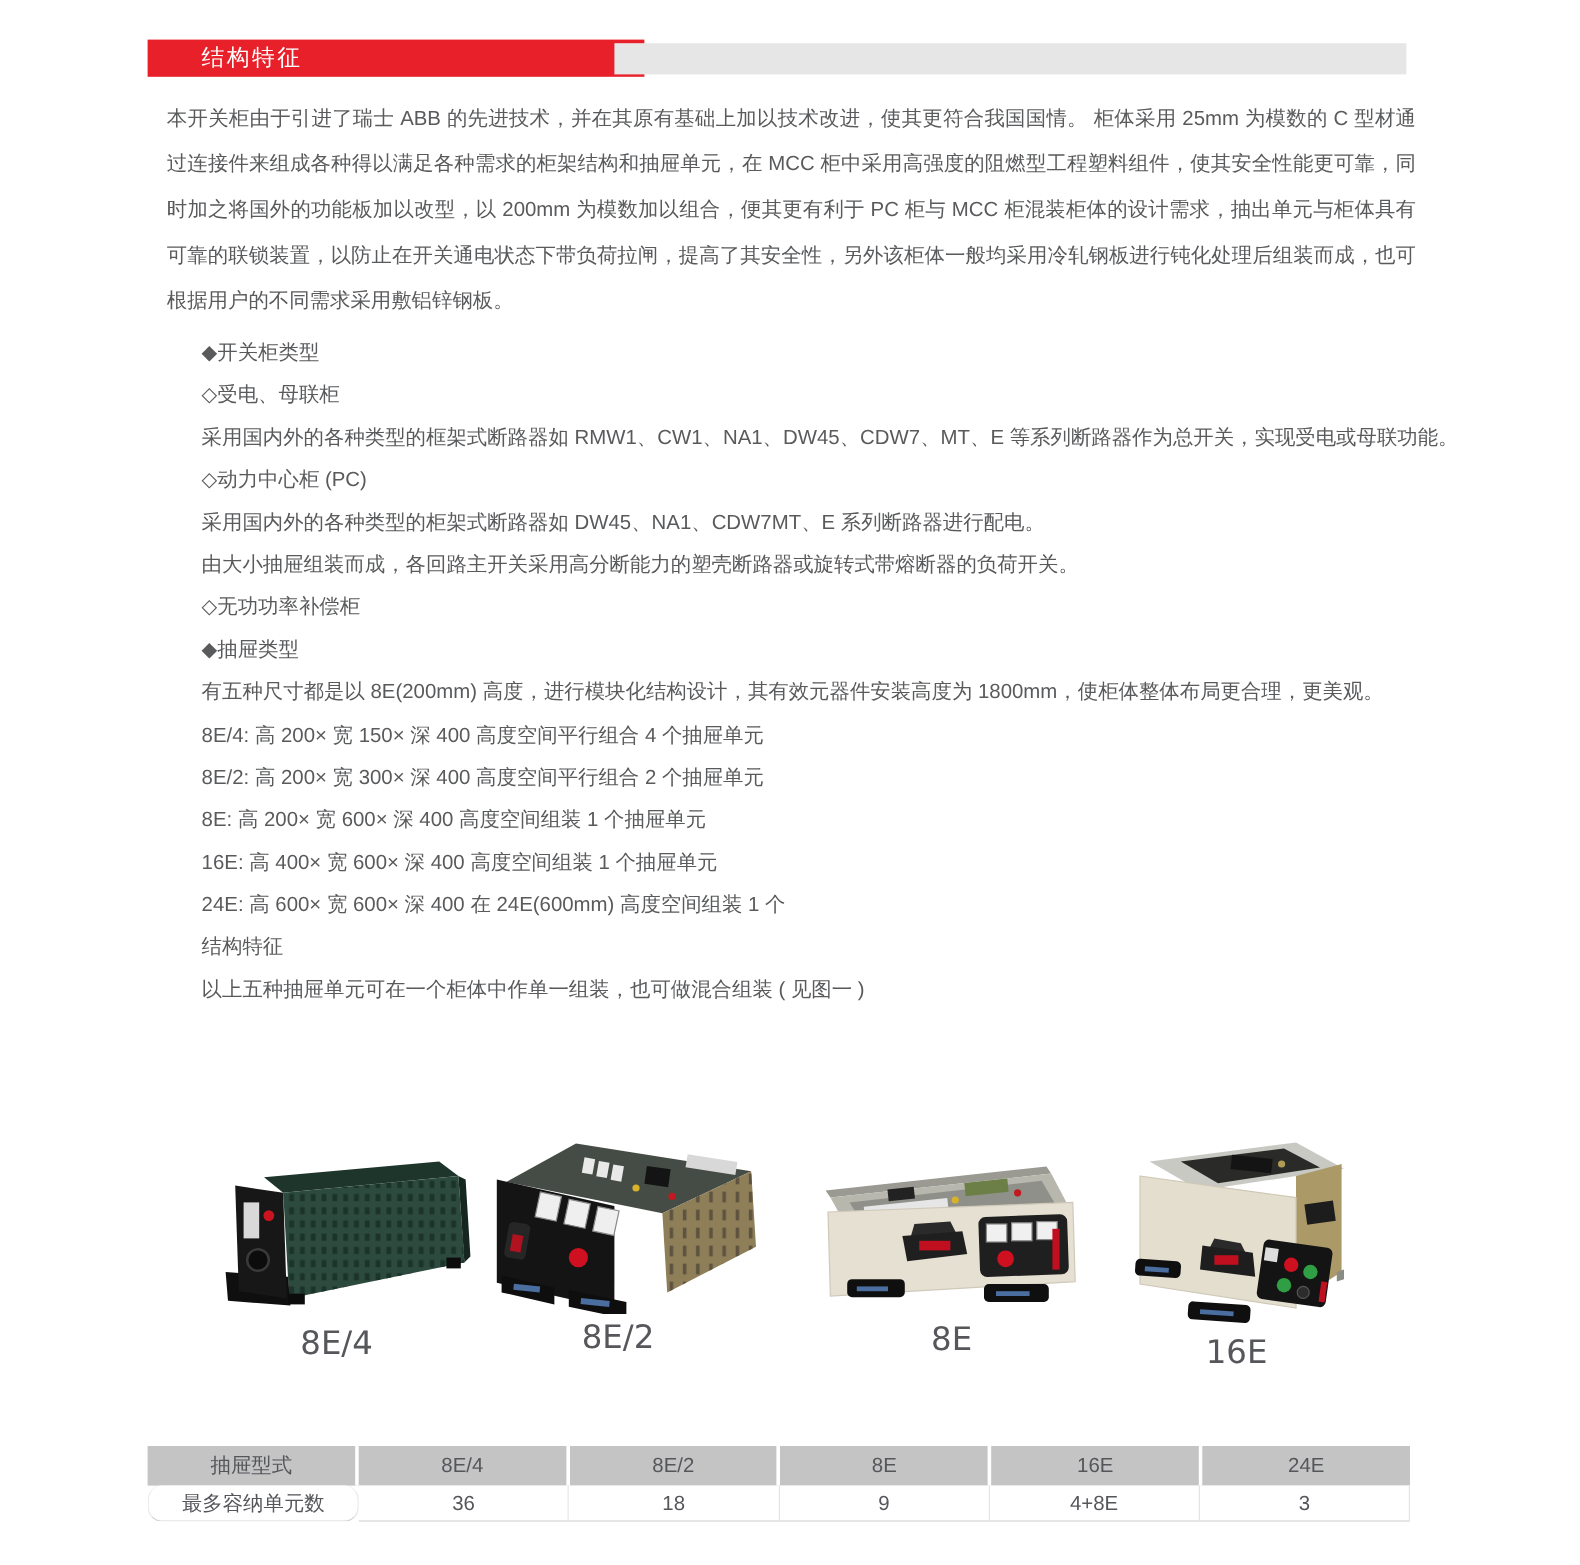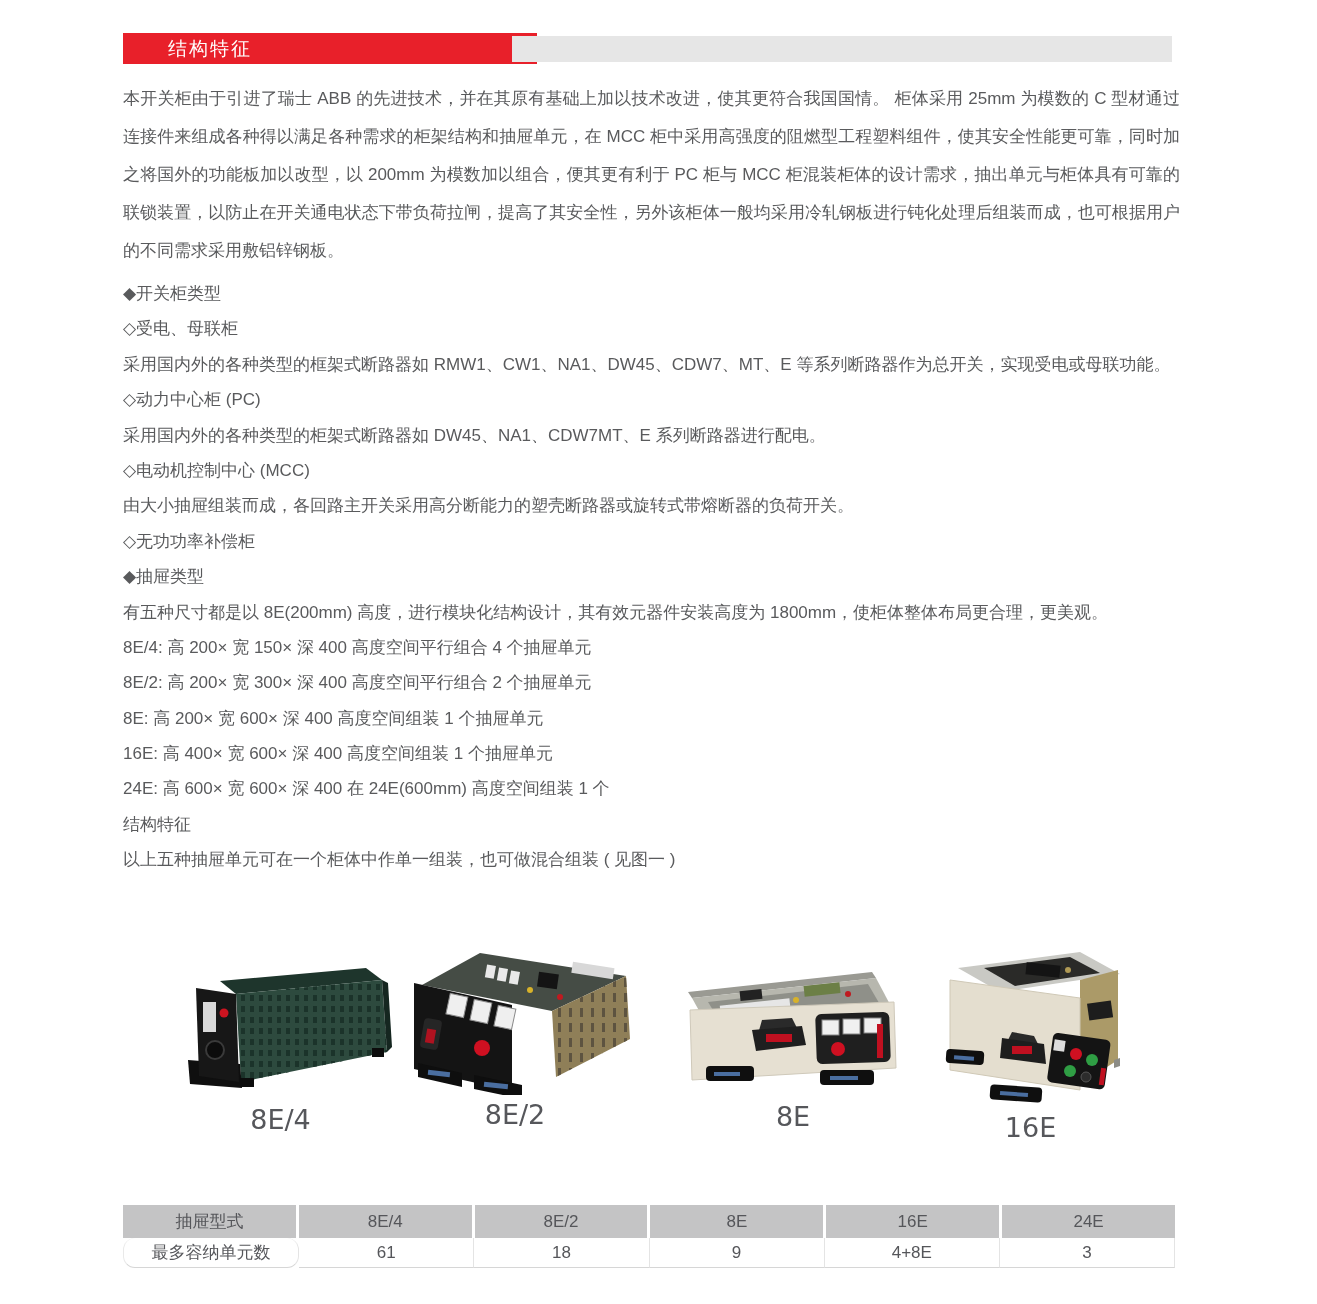--- a/index.html
+++ b/index.html
@@ -11,22 +11,22 @@
   .banner-red{
     position:absolute;left:123px;top:33px;width:414px;height:31px;
     background:#e8202a;color:#ffffff;font-size:19px;line-height:31px;
     padding-left:45px;box-sizing:border-box;letter-spacing:2px;
   }
   .banner-gray{
     position:absolute;left:512px;top:36px;width:660px;height:26px;background:#e6e6e6;
   }
   
   .textblock{position:absolute;left:123px;top:80px;width:1057px;font-size:17px;}
-  .intro{margin:0 0 6px 0;line-height:38px;text-align:justify;}
-  .line{height:35.4px;line-height:35.4px;white-space:nowrap;overflow:visible;}
+  .intro{margin:0 0 6px 16px;line-height:38px;text-align:justify;}
+  .line{height:35.4px;line-height:35.4px;white-space:nowrap;overflow:visible;margin-left:45px;}
   .marker:not(:empty){display:inline-block;}
   
   .figure{position:absolute;display:flex;flex-direction:column;align-items:center;}
   .fig-1{left:158px;top:960px;width:245px;}
   .fig-2{left:390px;top:945px;width:250px;}
   .fig-3{left:678px;top:950px;width:230px;}
   .fig-4{left:928px;top:940px;width:205px;}
   .imgbox{width:100%;}
   .fig-1 .imgbox{height:140px;}
   .fig-2 .imgbox{height:150px;}
@@ -59,21 +59,20 @@
 <div class="banner-gray"></div>
 
 <div class="textblock">
   <p class="intro">本开关柜由于引进了瑞士 ABB 的先进技术，并在其原有基础上加以技术改进，使其更符合我国国情。 柜体采用 25mm 为模数的 C 型材通过连接件来组成各种得以满足各种需求的柜架结构和抽屉单元，在 MCC 柜中采用高强度的阻燃型工程塑料组件，使其安全性能更可靠，同时加之将国外的功能板加以改型，以 200mm 为模数加以组合，便其更有利于 PC 柜与 MCC 柜混装柜体的设计需求，抽出单元与柜体具有可靠的联锁装置，以防止在开关通电状态下带负荷拉闸，提高了其安全性，另外该柜体一般均采用冷轧钢板进行钝化处理后组装而成，也可根据用户的不同需求采用敷铝锌钢板。</p>
 
   <div class="line"><span class="marker">◆ </span><span>开关柜类型</span></div>
   <div class="line"><span class="marker">◇</span><span>受电、母联柜</span></div>
   <div class="line"><span class="marker"></span><span>采用国内外的各种类型的框架式断路器如 RMW1、CW1、NA1、DW45、CDW7、MT、E 等系列断路器作为总开关，实现受电或母联功能。</span></div>
   <div class="line"><span class="marker">◇</span><span>动力中心柜 (PC)</span></div>
   <div class="line"><span class="marker"></span><span>采用国内外的各种类型的柜架式断路器如 DW45、NA1、CDW7MT、E 系列断路器进行配电。</span></div>
-  <div class="line"><span class="marker">◇</span><span>电动机控制中心 (MCC)</span></div>
   <div class="line"><span class="marker"></span><span>由大小抽屉组装而成，各回路主开关采用高分断能力的塑壳断路器或旋转式带熔断器的负荷开关。</span></div>
   <div class="line"><span class="marker">◇</span><span>无功功率补偿柜</span></div>
   <div class="line"><span class="marker">◆ </span><span>抽屉类型</span></div>
   <div class="line"><span class="marker"></span><span>有五种尺寸都是以 8E(200mm) 高度，进行模块化结构设计，其有效元器件安装高度为 1800mm，使柜体整体布局更合理，更美观。</span></div>
   <div class="line"><span class="marker"></span><span>8E/4: 高 200× 宽 150× 深 400 高度空间平行组合 4 个抽屉单元</span></div>
   <div class="line"><span class="marker"></span><span>8E/2: 高 200× 宽 300× 深 400 高度空间平行组合 2 个抽屉单元</span></div>
   <div class="line"><span class="marker"></span><span>8E: 高 200× 宽 600× 深 400 高度空间组装 1 个抽屉单元</span></div>
   <div class="line"><span class="marker"></span><span>16E: 高 400× 宽 600× 深 400 高度空间组装 1 个抽屉单元</span></div>
   <div class="line"><span class="marker"></span><span>24E: 高 600× 宽 600× 深 400 在 24E(600mm) 高度空间组装 1 个</span></div>
   <div class="line"><span class="marker"></span><span>结构特征</span></div>
@@ -202,19 +201,19 @@
   <div class="trow">
     <div class="th">抽屉型式</div>
     <div class="th">8E/4</div>
     <div class="th">8E/2</div>
     <div class="th">8E</div>
     <div class="th">16E</div>
     <div class="th">24E</div>
   </div>
   <div class="trow">
     <div class="td">最多容纳单元数</div>
-    <div class="td">61</div>
+    <div class="td">36</div>
     <div class="td">18</div>
     <div class="td">9</div>
     <div class="td">4+8E</div>
     <div class="td">3</div>
   </div>
 </div>
 
 </body></html>

